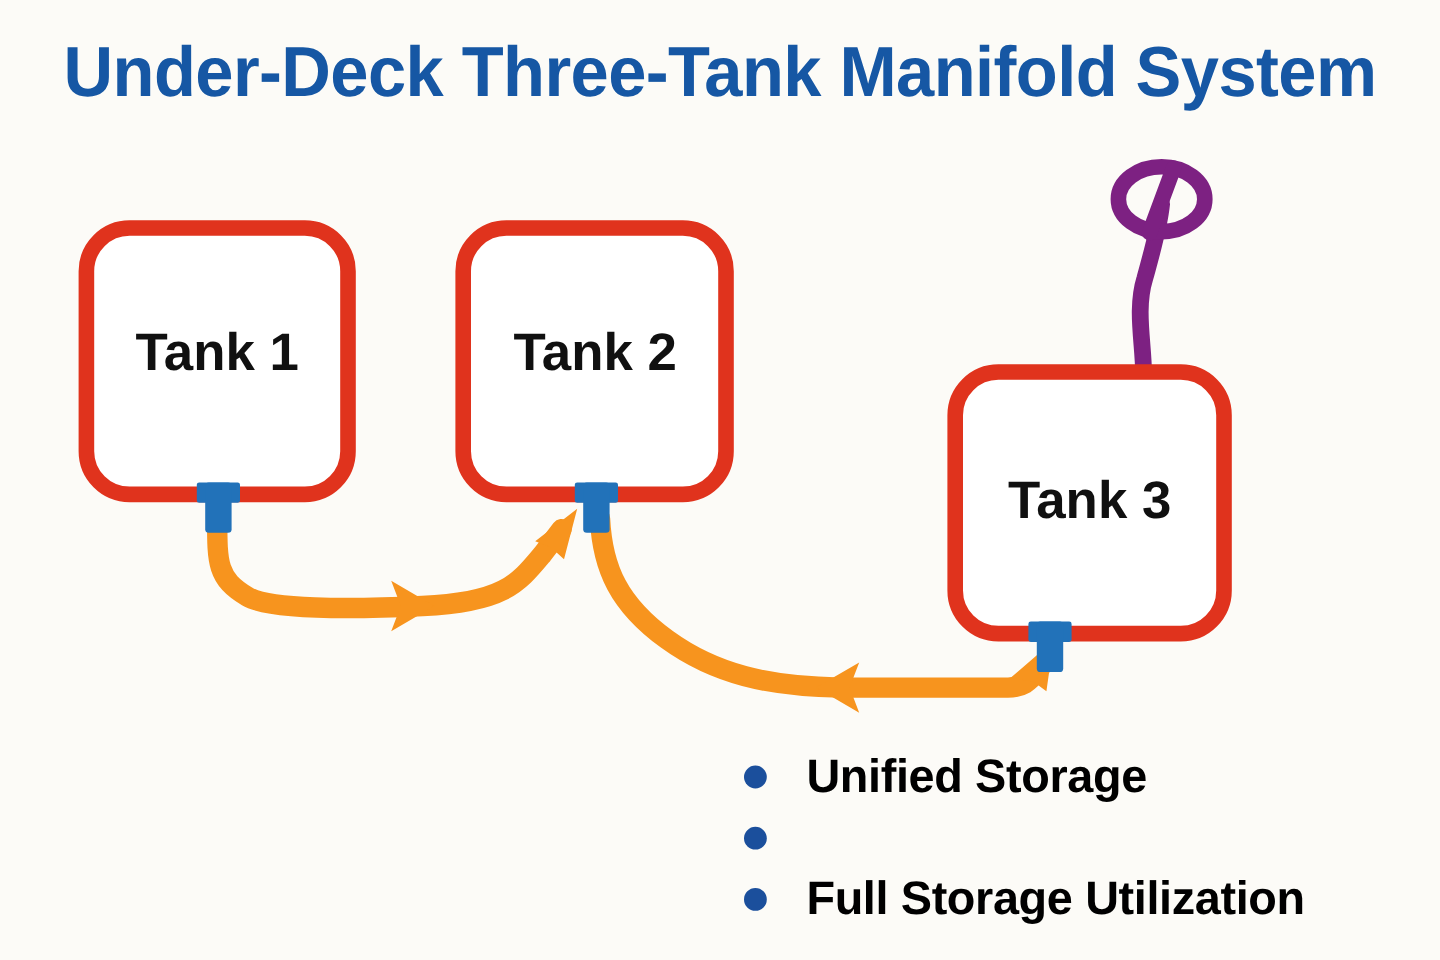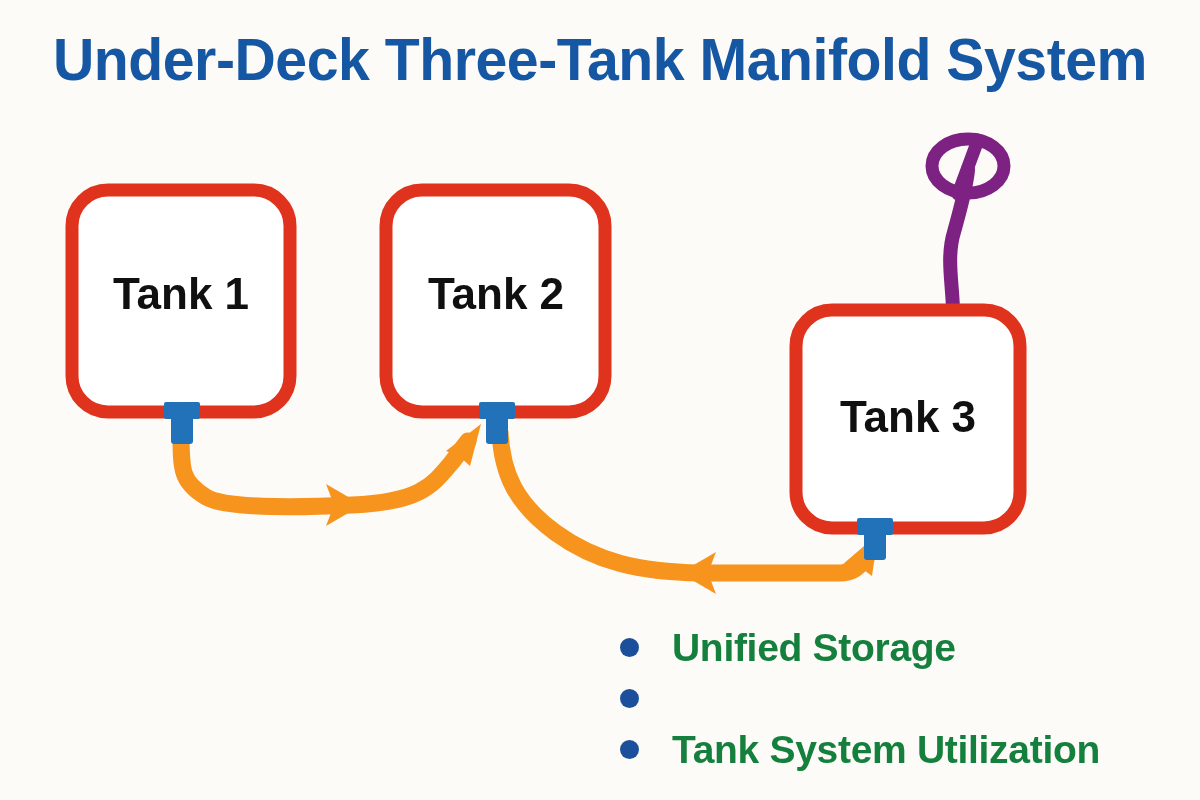--- a/index.html
+++ b/index.html
@@ -69,21 +69,21 @@
     height: 19px;
     border-radius: 50%;
     background: #1b4f9c;
     flex: 0 0 auto;
     margin-right: 33px;
   }
   .feature-text {
     font-family: "Liberation Sans", sans-serif;
     font-weight: bold;
     font-size: 39px;
-    color: #15803d;
+    color: #000000;
     white-space: nowrap;
     letter-spacing: -0.3px;
   }
 </style>
 </head>
 <body>
 
 <div id="canvas">
 
   <div id="title">Under-Deck Three-Tank Manifold System</div>
@@ -156,17 +156,17 @@
   <div id="features">
     <div class="feature-row">
       <span class="feature-bullet"></span>
       <span class="feature-text">Unified Storage</span>
     </div>
     <div class="feature-row">
       <span class="feature-bullet"></span>
     </div>
     <div class="feature-row">
       <span class="feature-bullet"></span>
-      <span class="feature-text">Tank System Utilization</span>
+      <span class="feature-text">Full Storage Utilization</span>
     </div>
   </div>
 
 </div>
 
 </body></html>

